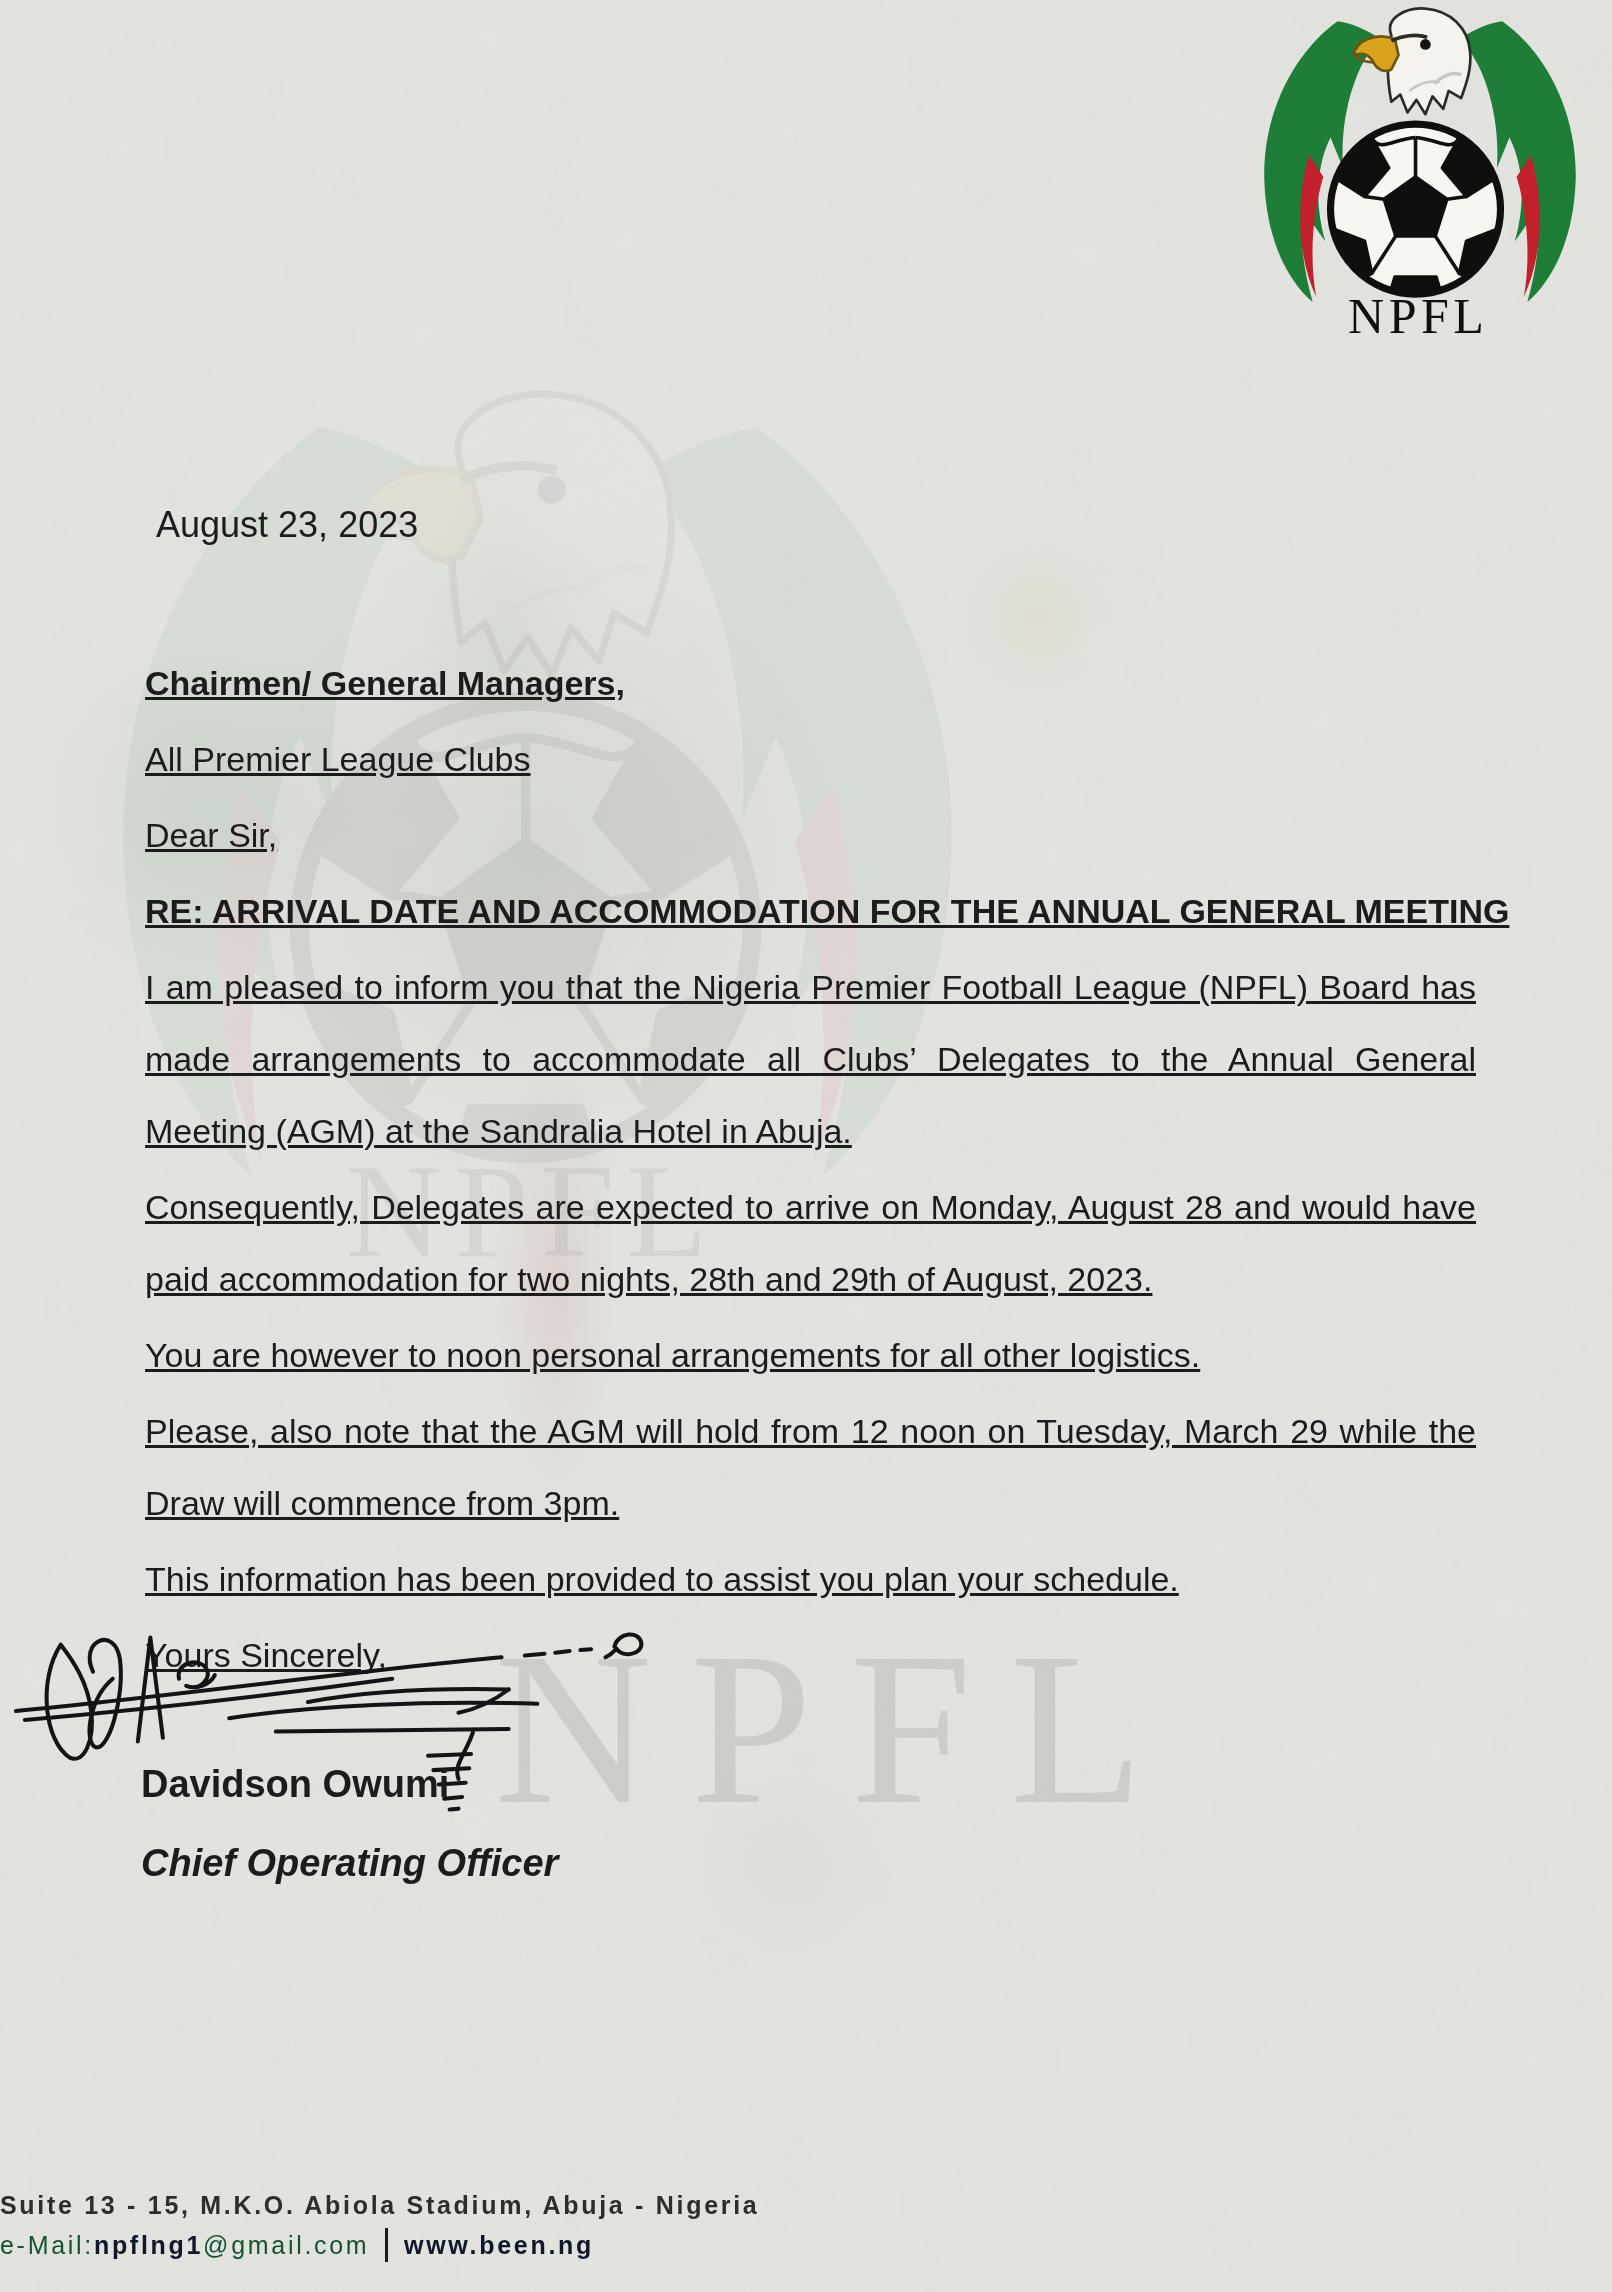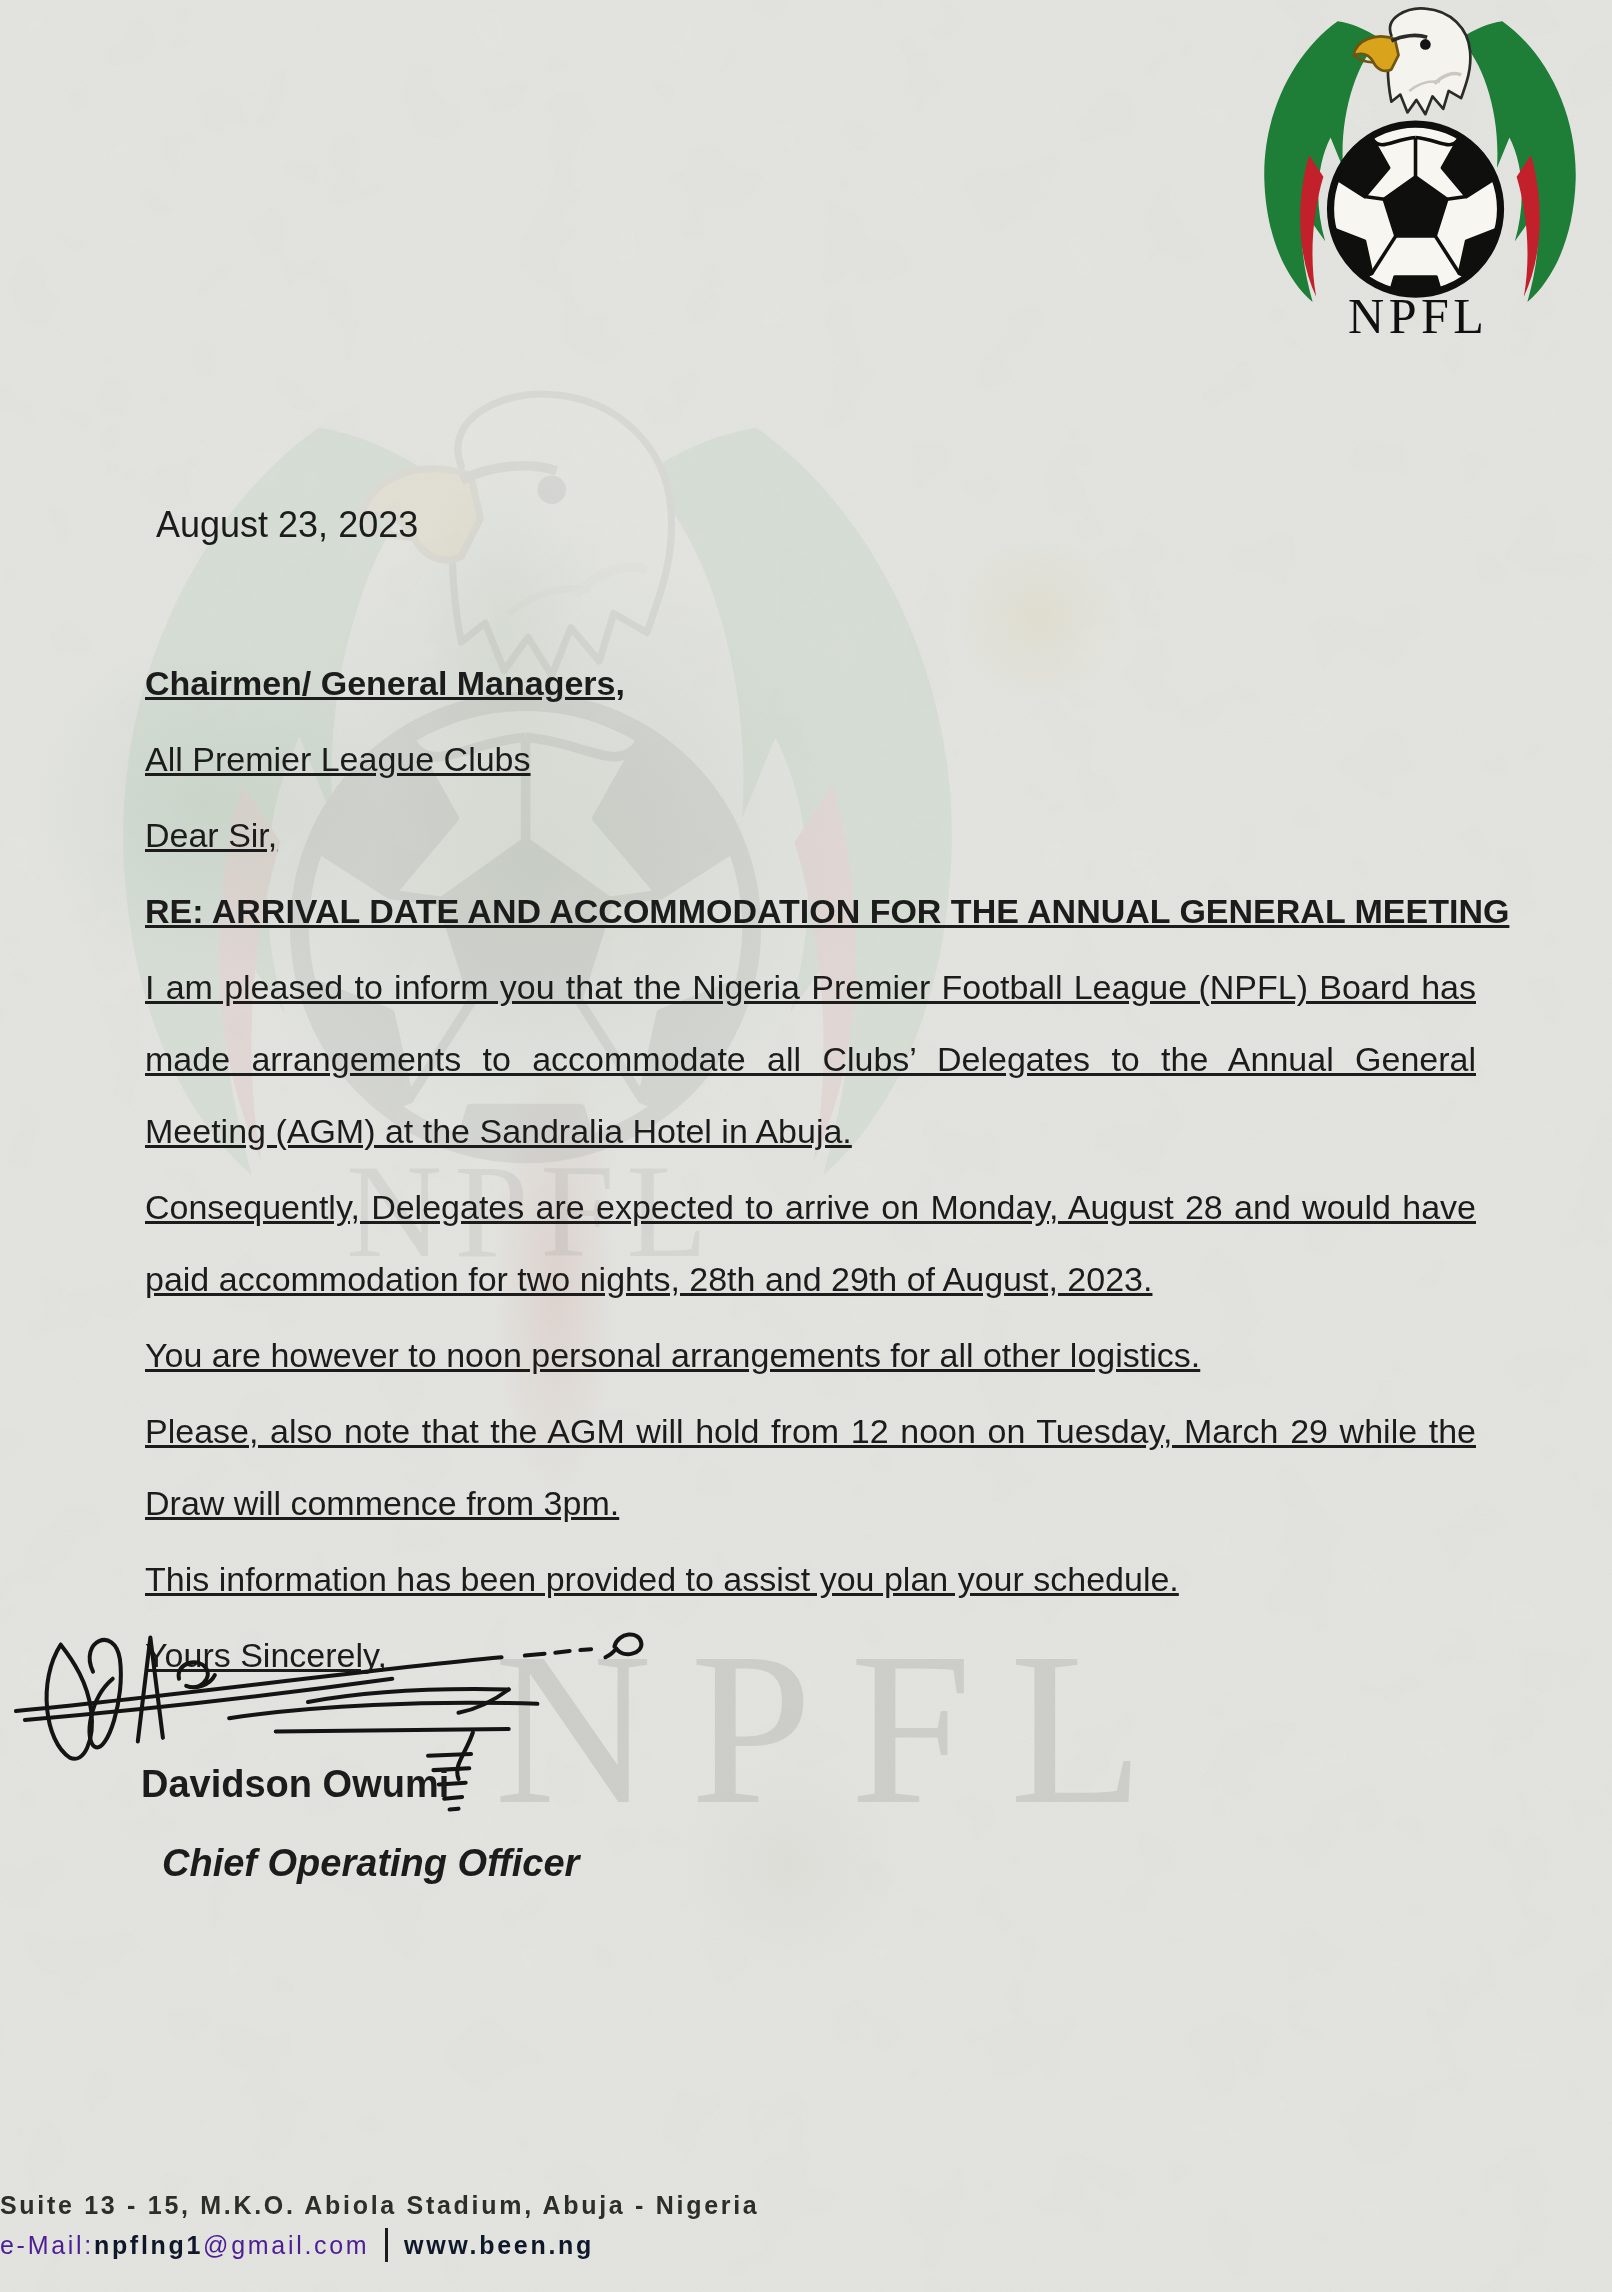--- a/index.html
+++ b/index.html
@@ -33,28 +33,28 @@
   }
   .crest{position:absolute;left:1250px;top:5.4px;width:340px;height:358px;}
   .date-line{position:absolute;left:156px;top:503px;font-size:36px;line-height:43px;}
   .letter-block{position:absolute;left:141px;top:643px;width:1339px;font-size:34px;}
   .letter-block p{margin:4px;line-height:72px;text-decoration:underline;}
   .recipient-1{font-weight:bold;}
   .subject{font-weight:bold;white-space:nowrap;}
   .body-par{text-align:justify;}
   .signature-wrap{position:absolute;left:7.2px;top:1623px;width:654px;height:193px;}
   .signatory-name{position:absolute;left:141px;top:1761px;font-size:38px;font-weight:bold;line-height:47px;}
-  .signatory-title{position:absolute;left:141px;top:1840px;font-size:38px;font-weight:bold;font-style:italic;line-height:47px;margin-left:21px;}
+  .signatory-title{position:absolute;left:141px;top:1840px;font-size:38px;font-weight:bold;font-style:italic;line-height:47px;}
   .footer{
     position:absolute;left:0;top:2185px;width:1613px;
     text-align:left;color:#2e2d2a;
     font-size:25px;line-height:40px;letter-spacing:2.7px;
   }
   .footer .addr{font-weight:bold;}
-  .footer .em-light{font-weight:normal;color:#4c1d95;}
+  .footer .em-light{font-weight:normal;color:#14532d;}
   .footer .em-bold{font-weight:bold;color:#0f172a;}
   .footer .vbar{
     display:inline-block;width:2.7px;height:34px;background:#1c1c1c;
     margin:0 16px;vertical-align:-8px;
   }
 </style>
 </head>
 <body>
 
 <div class="page">

